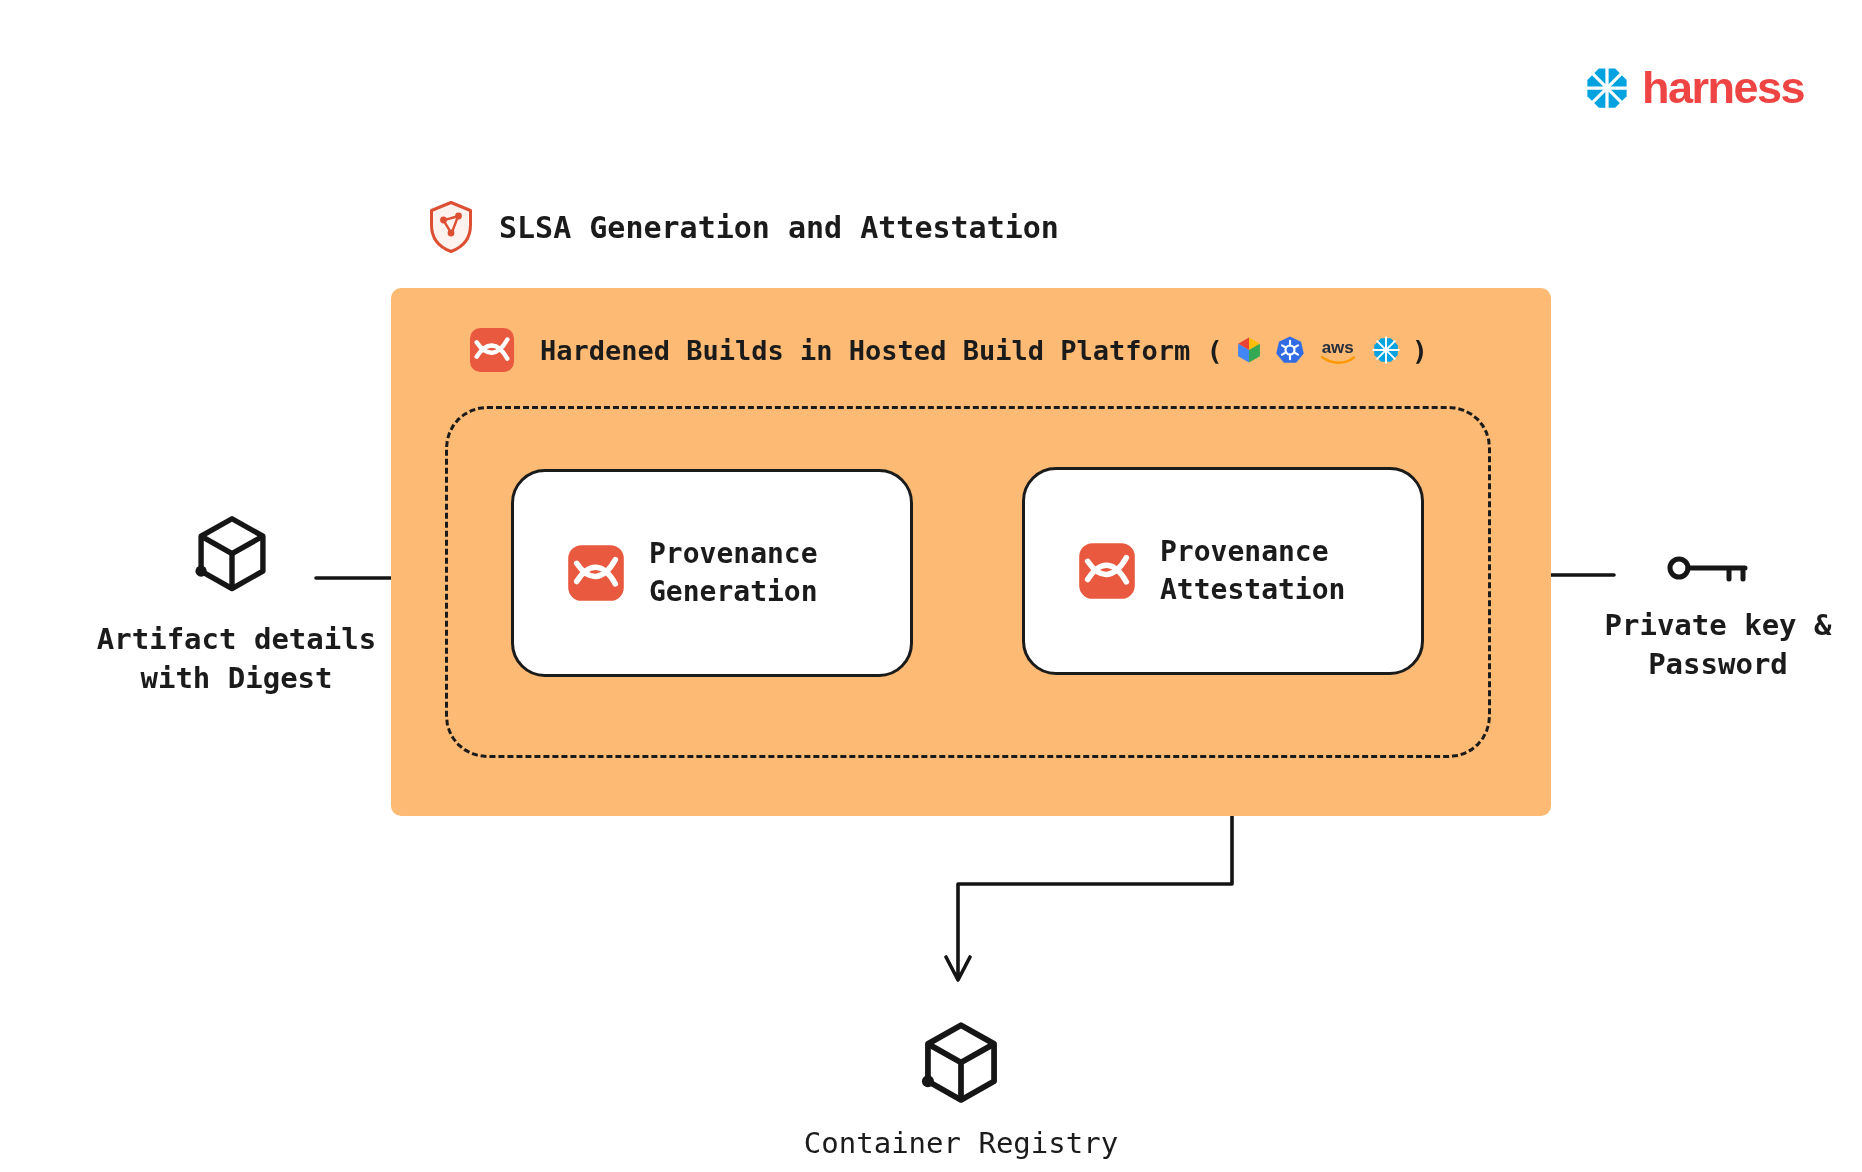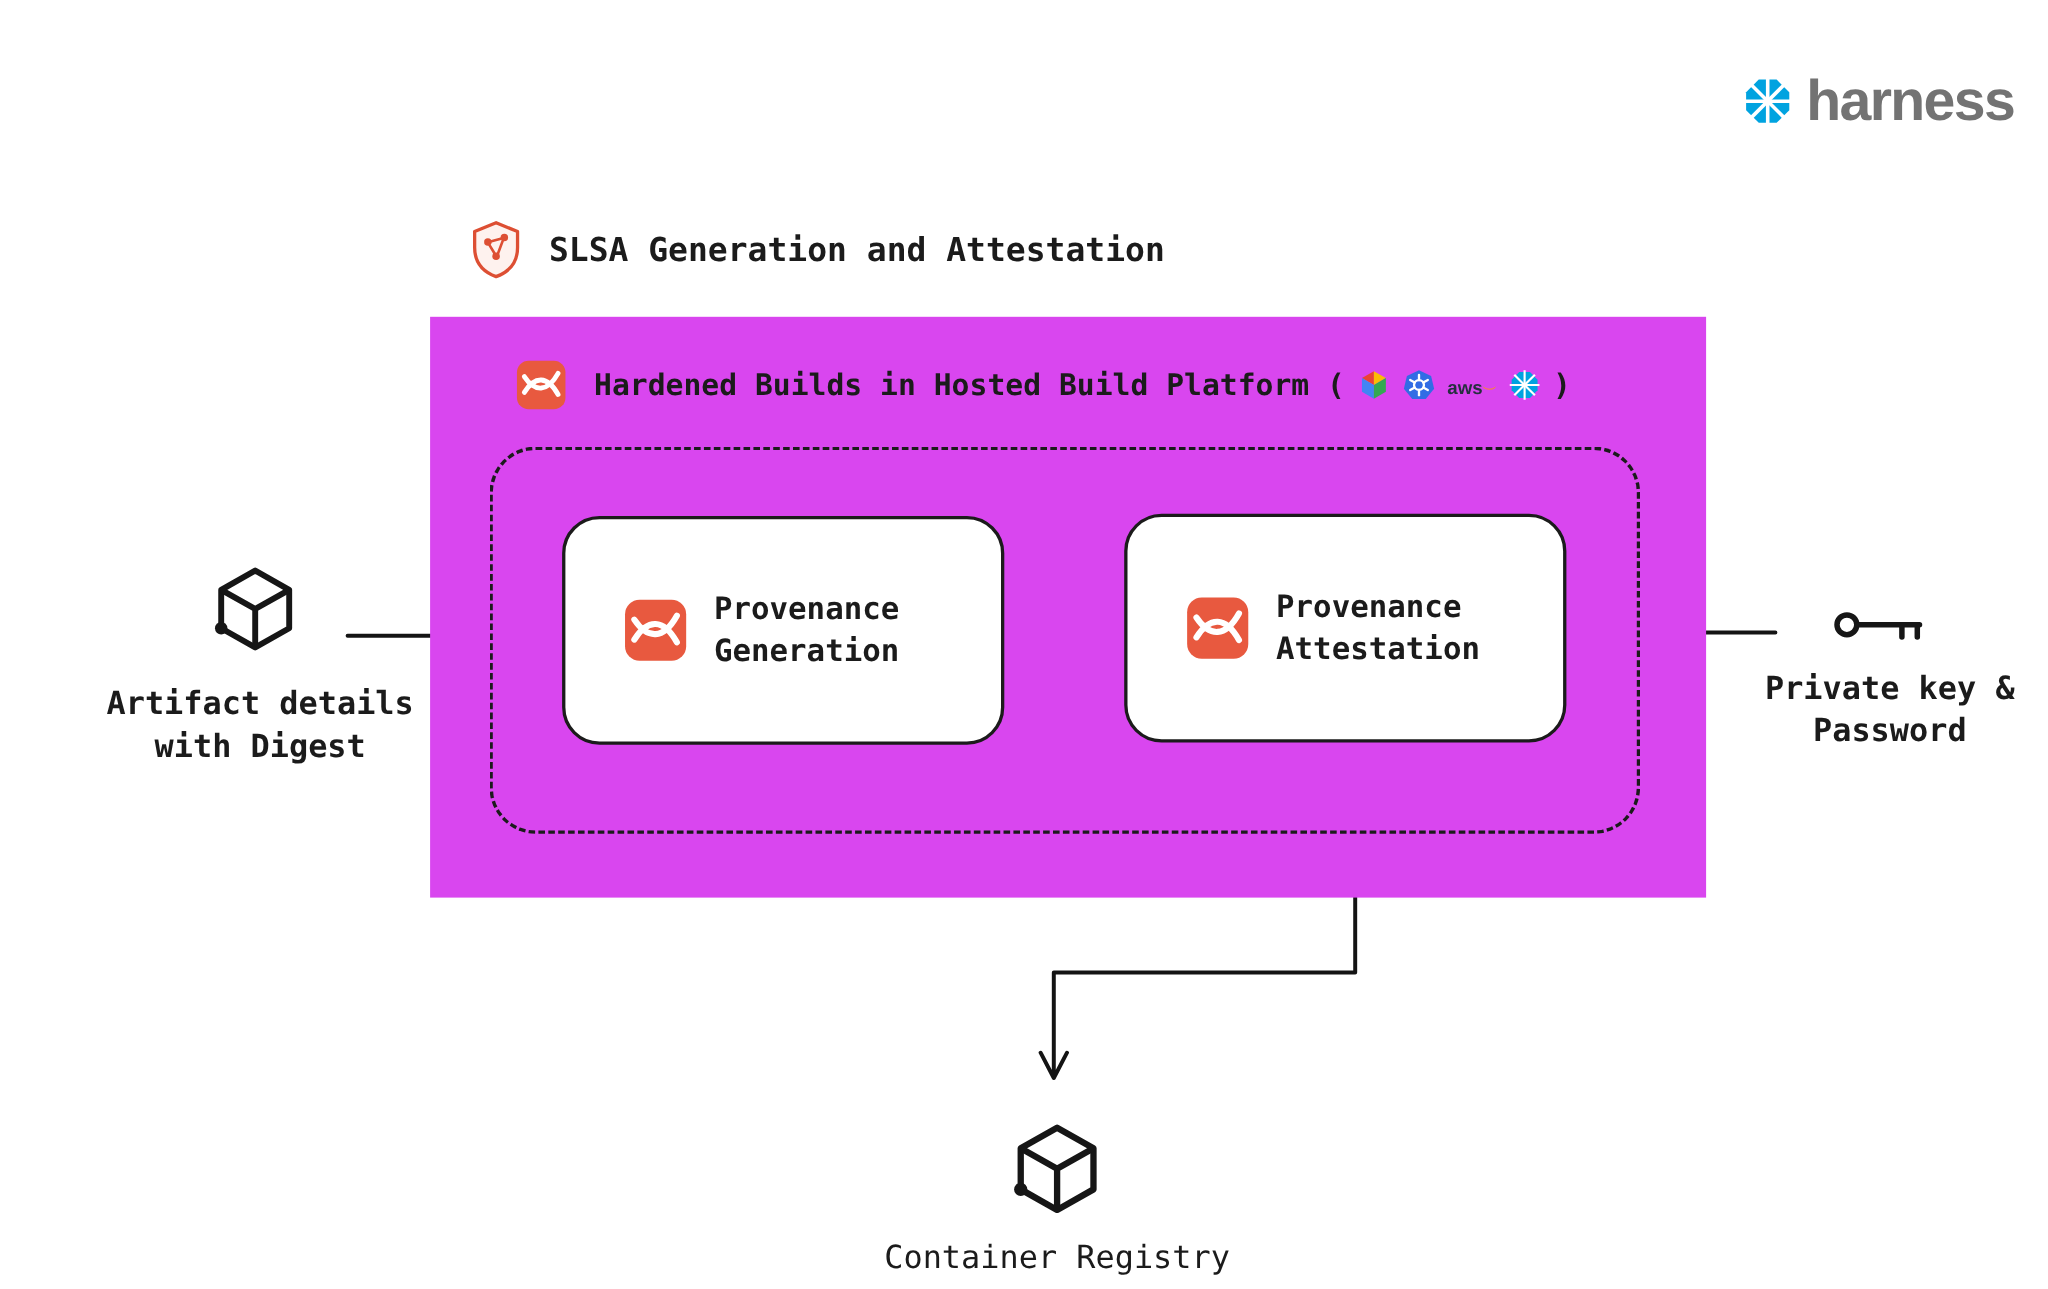--- a/index.html
+++ b/index.html
@@ -4,33 +4,33 @@
 <style>
   html,body { margin:0; padding:0; background:#ffffff; }
   .canvas {
     position:relative; width:1862px; height:1172px; background:#ffffff;
     font-family:"DejaVu Sans Mono", monospace; color:#1b1b1b; overflow:hidden;
   }
   svg.connectors { position:absolute; left:0; top:0; pointer-events:none; }
 
   
   .brand { position:absolute; left:1582px; top:62px; display:flex; align-items:center; gap:10px; }
-  .brand-text { font-family:"Liberation Sans", sans-serif; font-weight:700; font-size:52px; letter-spacing:-1.5px; color:#737373; }
+  .brand-text { font-family:"Liberation Sans", sans-serif; font-weight:700; font-size:45px; letter-spacing:-1.5px; color:#ef4444; }
 
   
   .title-row { position:absolute; left:427px; top:200px; display:flex; align-items:center; gap:24px; }
   .title-text { font-size:30px; font-weight:700;text-align:right; }
 
   
-  .panel { position:absolute; left:391px; top:288px; width:1160px; height:528px; background:#d946ef; border-radius:0; }
+  .panel { position:absolute; left:391px; top:288px; width:1160px; height:528px; background:#fdba74; border-radius:10px; }
   .panel-header { position:absolute; left:78px; top:36px; height:52px; display:flex; align-items:center; gap:11px; }
   .panel-header .scs-gap { margin-right:14px; }
   .panel-header-text { font-size:27px; font-weight:700; white-space:pre; }
   .picon { display:flex; align-items:center; }
-  .aws { display:flex; align-items:center; width:44px; margin-top:6px; }
+  .aws { display:flex; flex-direction:column; align-items:center; width:44px; margin-top:6px; }
   .aws-text { font-family:"Liberation Sans", sans-serif; font-weight:700; font-size:17px; line-height:0.85; color:#252F3E; }
 
   .dashed { position:absolute; left:54px; top:118px; width:1040px; height:346px; border:3px dashed #1b1b1b; border-radius:42px; }
 
   .node { position:absolute; width:396px; height:202px; background:#ffffff; border:3.5px solid #1b1b1b; border-radius:34px;
           display:flex; align-items:center; justify-content:center; gap:24px; }
   .node-gen { left:120px; top:181px; }
   .node-att { left:631px; top:179px; }
   .node-label { font-size:28px; font-weight:600; width:208px; line-height:1.35; }
 

